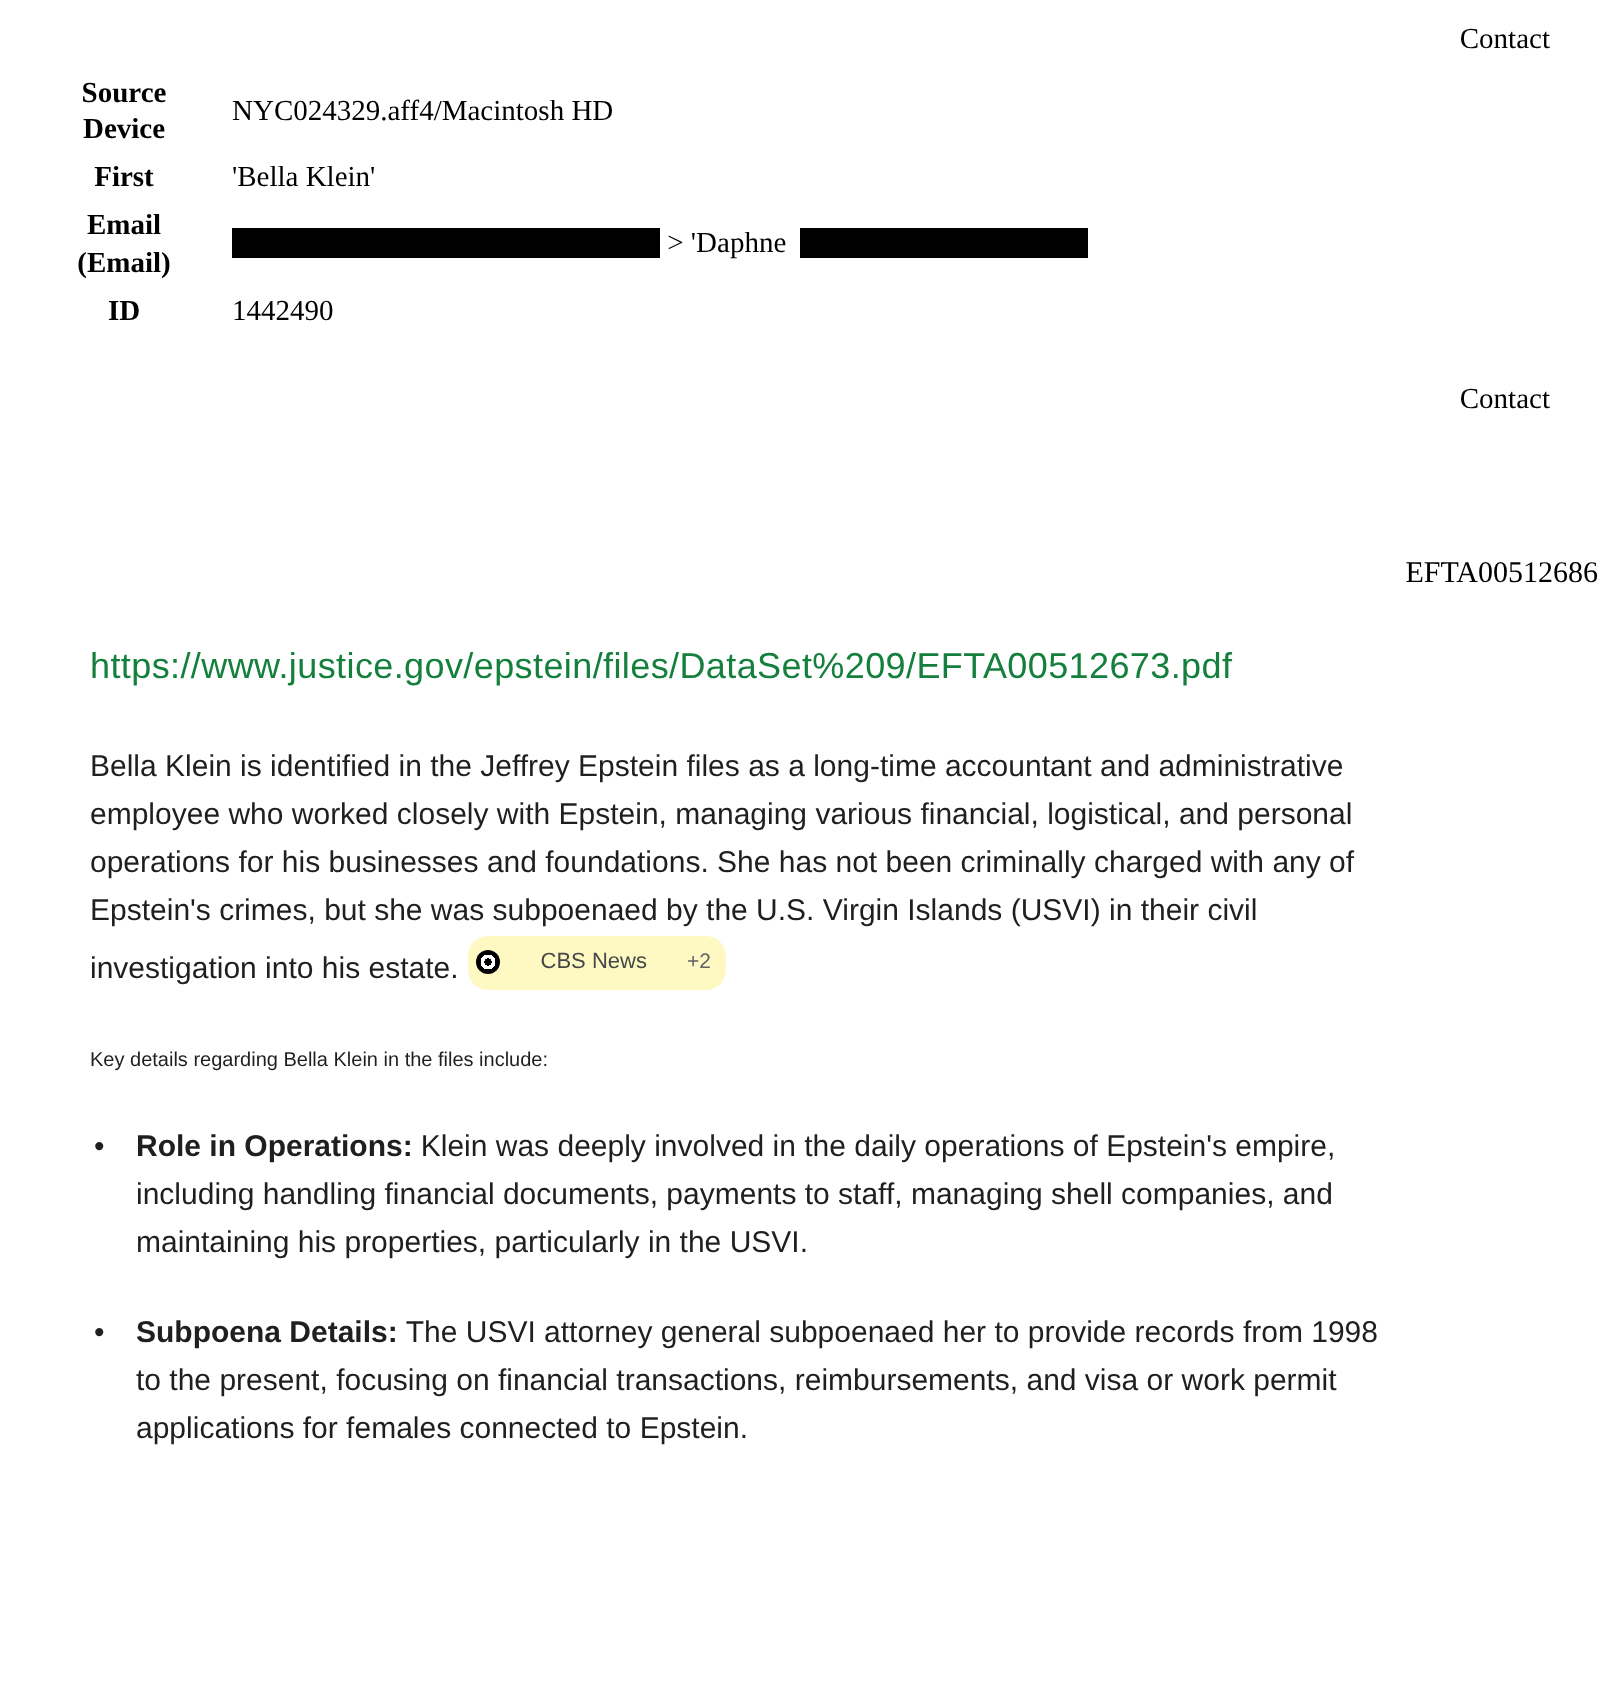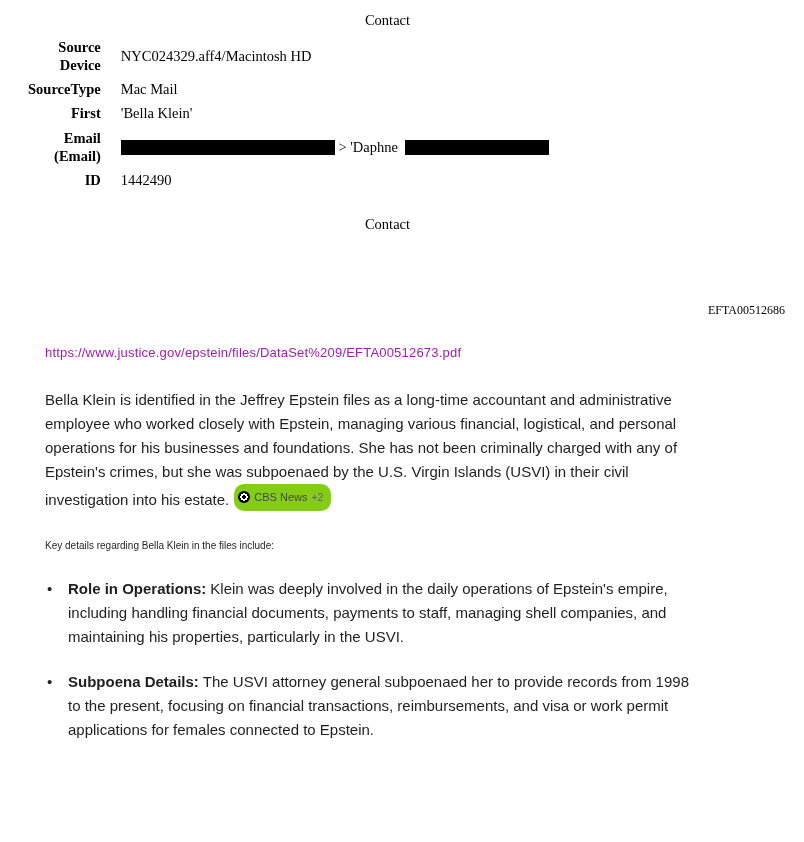--- a/index.html
+++ b/index.html
@@ -7,37 +7,37 @@
   body { width: 804px; height: 842px; overflow: hidden; }
   .page {
     position: relative;
     width: 804px; height: 842px;
     background: #ffffff;
     color: #000000;
     font-family: "Liberation Serif", serif;
   }
   
   .serif-block { width: 775px; }
-  .center-title { text-align: center; font-size: 14.5px; padding-top: 12px; }
+  .center-title { text-align: right; font-size: 14.5px; padding-top: 12px; }
   .center-title.bottom { padding-top: 0; margin-top: 24px; }
   .meta-table { border-collapse: collapse; margin: 6px 0 0 28px; font-size: 14.5px; }
   .meta-table td { vertical-align: middle; padding: 3px 0; line-height: 1.25; }
-  td.flabel { font-weight: bold; text-align: right; width: 68px; }
+  td.flabel { font-weight: bold; text-align: center; width: 68px; }
   td.fvalue { padding-left: 20px; width: 676px; word-break: break-all; }
   .redacted { display: inline-block; height: 15px; background: #000000; vertical-align: -3px; }
   .red-1 { width: 214px; }
   .red-2 { width: 144px; margin-left: 3px; }
-  .bates { text-align: right; padding-right: 19px; margin-top: 70px; font-size: 12px; }
+  .bates { text-align: right; padding-right: 5px; margin-top: 70px; font-size: 15px; }
   
   .sans { font-family: "Liberation Sans", sans-serif; color: #1f1f1f; }
-  .url { margin: 27px 0 0 45px; font-size: 13px; letter-spacing: 0.2px; color: #a21caf; }
+  .url { margin: 27px 0 0 45px; font-size: 18px; letter-spacing: 0.2px; color: #15803d; }
   .para { margin: 28px 0 0 45px; width: 645px; font-size: 15px; line-height: 24px; }
   .chip {
-    display: inline-flex; align-items: center; gap: 4px;
-    background: #84cc16; border-radius: 10px;
+    display: inline-flex; align-items: center; gap: 20px;
+    background: #fef9c3; border-radius: 10px;
     padding: 1px 8px 2px 4px;
     font-size: 11px; color: #444746;
     margin-left: 5px; white-space: nowrap; vertical-align: 2px;
     cursor: pointer;
   }
   .chip-icon {
     width: 12px; height: 12px; border-radius: 50%; display: inline-block;
     background: radial-gradient(circle at 50% 50%, #000 0 1.8px, #fff 1.8px 3.7px, #000 3.7px);
   }
   .chip-plus { color: #5f6368; font-size: 10.5px; }
@@ -53,24 +53,20 @@
 <div class="page">
 
   <div class="serif-block">
     <div class="center-title">Contact</div>
 
     <table class="meta-table">
       <tbody>
           <tr>
         <td class="flabel">Source Device</td>
         <td class="fvalue">NYC024329.aff4/Macintosh HD</td>
-      </tr>
-      <tr>
-        <td class="flabel">SourceType</td>
-        <td class="fvalue">Mac Mail</td>
       </tr>
       <tr>
         <td class="flabel">First</td>
         <td class="fvalue">'Bella Klein'</td>
       </tr>
       <tr>
         <td class="flabel">Email (Email)</td>
         <td class="fvalue">
           <span class="redacted red-1"></span>
           <span>&gt; 'Daphne</span>

